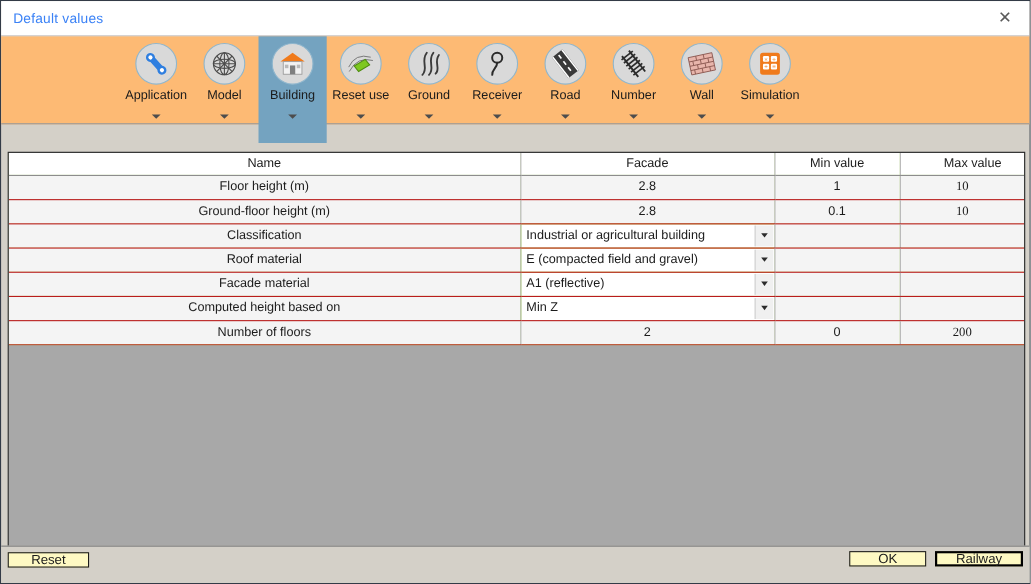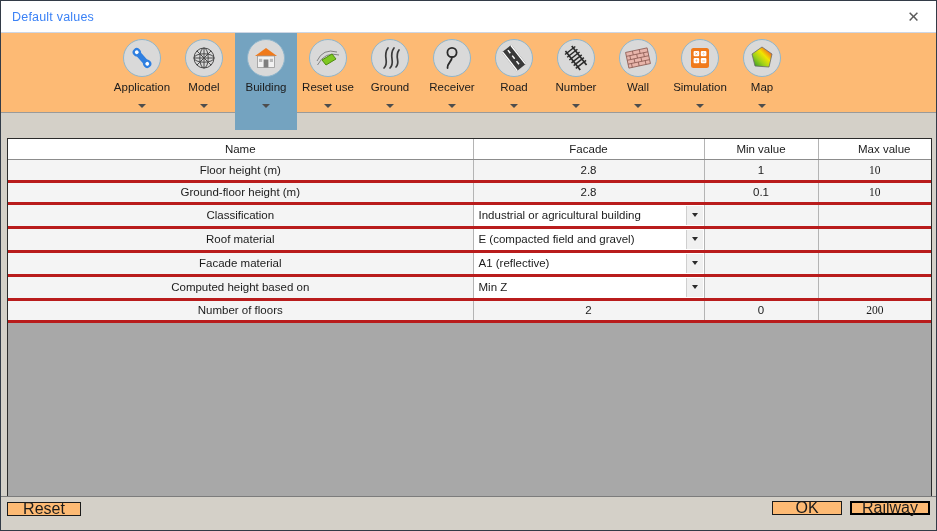--- a/index.html
+++ b/index.html
@@ -111,21 +111,21 @@
     border-bottom: 1px solid #8c8c8c;
     font-size: 11.5px;
     font-weight: normal;
     color: #1b1b1b;
     text-align: center;
   }
   table.grid th:last-child { border-right: none; padding-left: 20px; }
   table.grid td {
     height: 22px;
     border-right: 1px solid #b4b4b4;
-    border-bottom: 3px solid #b91c1c;
+    border-bottom: 1px solid #b91c1c;
     font-size: 11.5px;
     color: #1b1b1b;
     text-align: center;
     background: #f4f4f4;
     padding: 0;
   }
   table.grid td:last-child { border-right: none; font-family: Liberation Serif, serif; }
   td.name-cell { color: #1a7a3c; background: #f4f4f4; }
   td.value-cell { background: #ffffff; }
   td.val-num { background: #ffffff; }
@@ -164,23 +164,23 @@
   .footer {
     position: absolute;
     left: 0; bottom: 0;
     width: 937px; height: 34px;
     background: #d4d0c8;
     border-top: 1px solid #7c7c7c;
   }
   .btn {
     position: absolute;
     height: 14px;
-    background: #fdba74;
+    background: #fef9c3;
     border: 1px solid #1b1b1b;
-    font-size: 16px;
+    font-size: 12px;
     color: #1b1b1b;
     display: flex; align-items: center; justify-content: center;
     cursor: default;
     font-family: "Liberation Sans", sans-serif;
   }
   .btn-reset { left: 6px; top: 5px; width: 74px; }
   .btn-ok    { right: 96px; top: 4px; width: 70px; }
   .btn-cancel{ right: 8px;  top: 4px; width: 80px; border: 2px solid #000000; }
 </style>
 </head>
@@ -353,38 +353,20 @@
               <text x="11.4" y="12.1">×</text>
               <text x="18.6" y="12.1">÷</text>
               <text x="11.4" y="19.1">+</text>
               <text x="18.6" y="19.1">=</text>
             </g>
           </svg>
         </div>
         <div class="ribbon-label">Simulation</div>
         <div class="ribbon-caret"></div>
       </div>
-      <div class="ribbon-item">
-        <div class="ribbon-icon">
-          <svg width="30" height="30" viewBox="0 0 30 30" xmlns="http://www.w3.org/2000/svg">
-            <defs>
-              <linearGradient id="mapg" x1="0" y1="1" x2="1" y2="0">
-                <stop offset="0%" stop-color="#1c8b2a"></stop>
-                <stop offset="35%" stop-color="#9ed11a"></stop>
-                <stop offset="60%" stop-color="#f2e400"></stop>
-                <stop offset="80%" stop-color="#f07a1b"></stop>
-                <stop offset="100%" stop-color="#e01515"></stop>
-              </linearGradient>
-            </defs>
-            <polygon points="15,4 25,11 22,24 8,23 5,11" fill="url(#mapg)" stroke="#6a6a6a" stroke-width="0.8"></polygon>
-          </svg>
-        </div>
-        <div class="ribbon-label">Map</div>
-        <div class="ribbon-caret"></div>
-      </div>
     </div>
 
   <div class="grid-wrap">
     <table class="grid">
       <colgroup>
         <col style="width:465px">
           <col style="width:231px">
           <col style="width:114px">
           <col style="width:113px">
       </colgroup>

